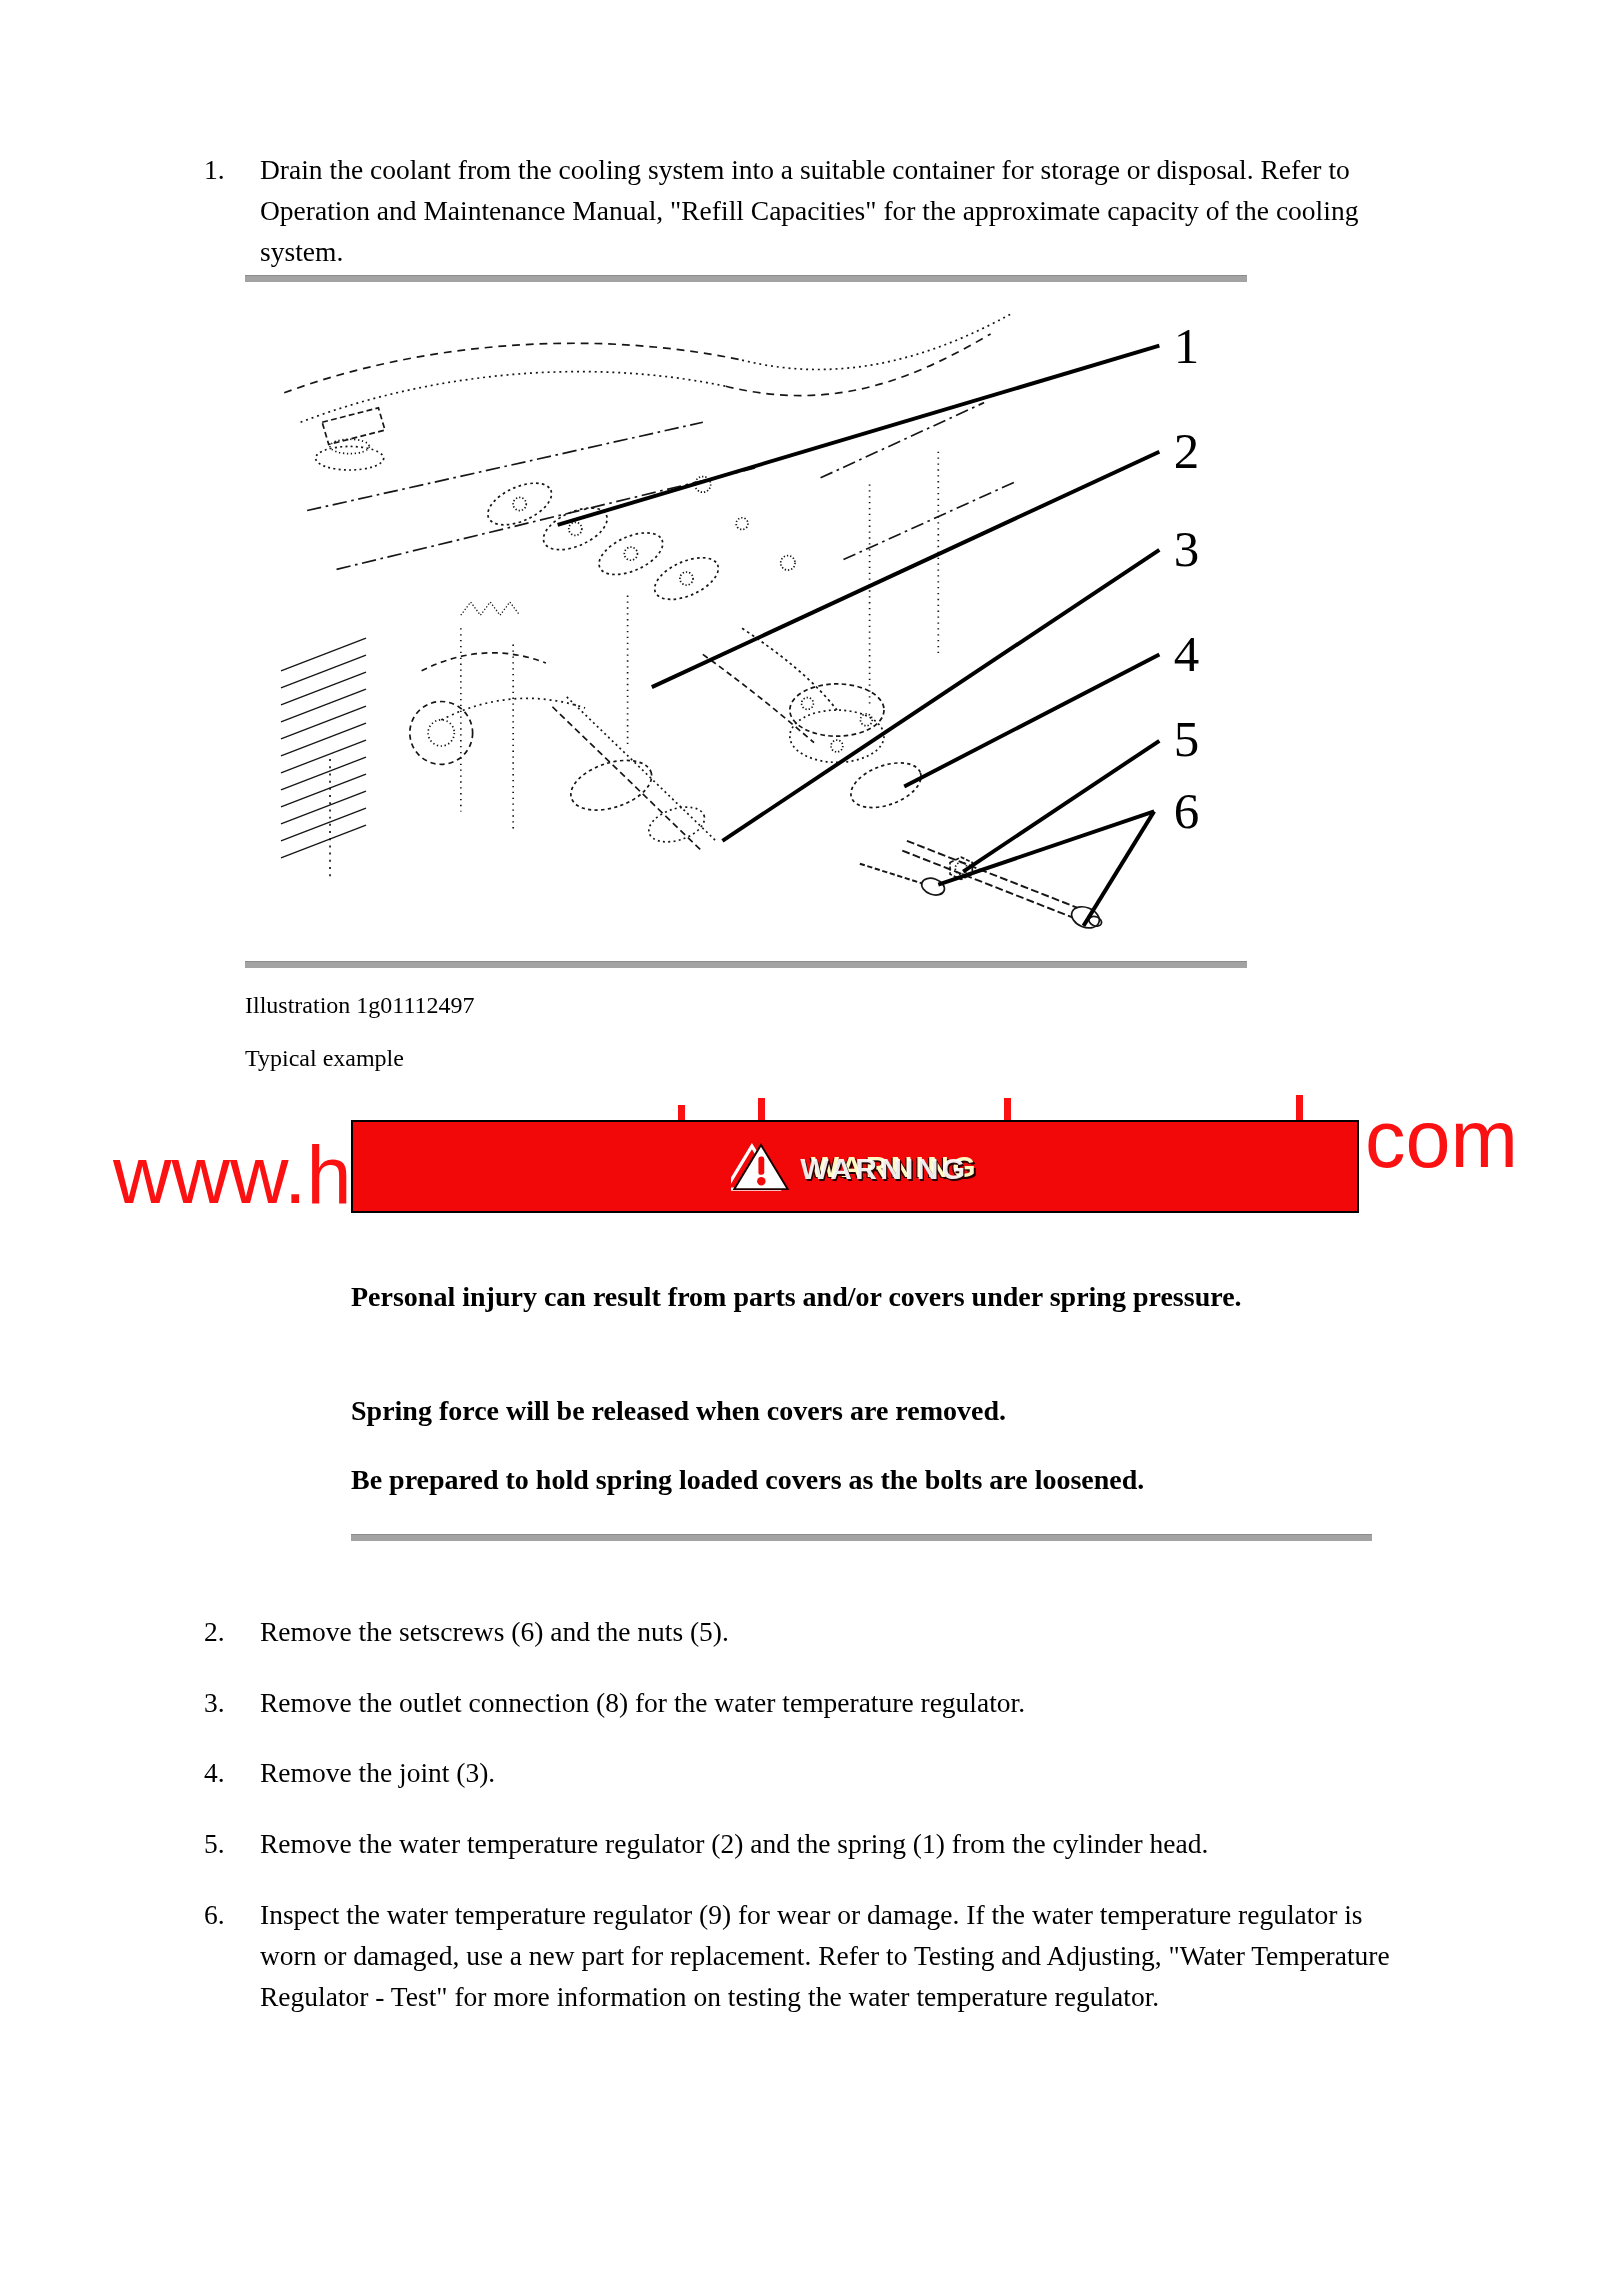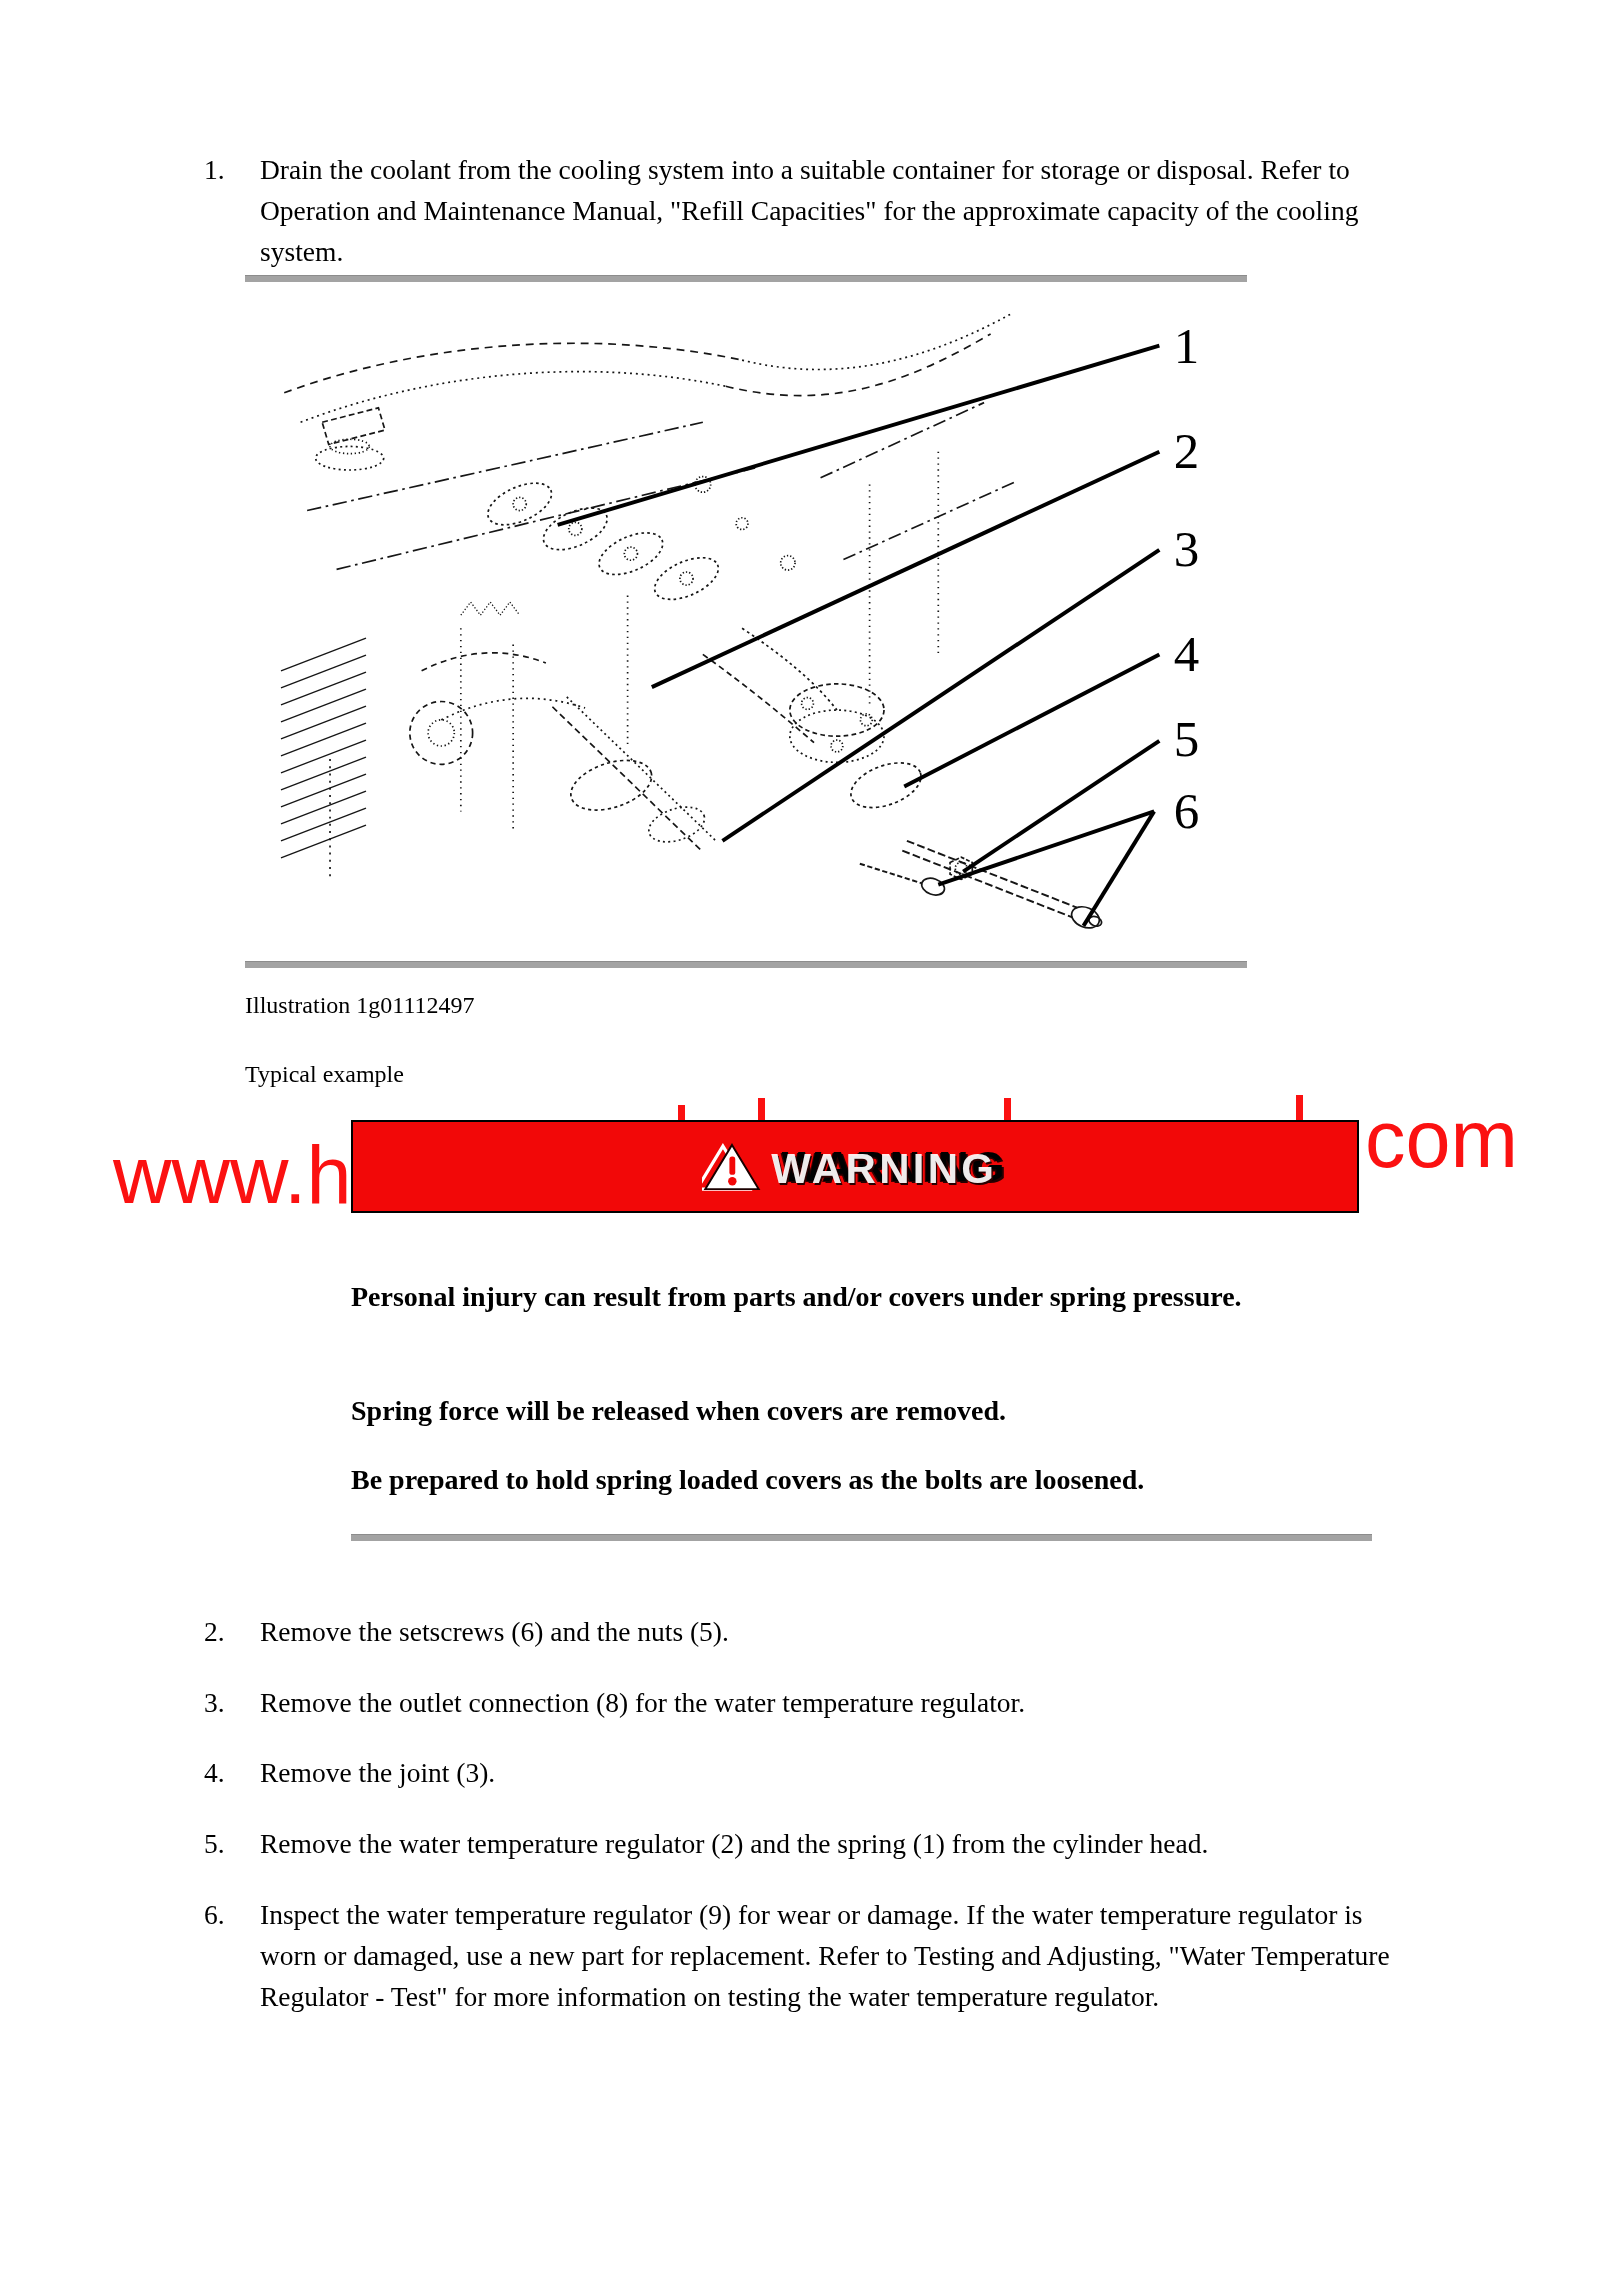--- a/index.html
+++ b/index.html
@@ -21,39 +21,39 @@
 
   
   .figure{position:absolute;left:245px;top:288px;width:1002px;height:674px;}
   .figure svg{width:100%;height:100%;}
   .sketch{stroke:#161616;fill:none;}
   .leader{stroke:#000;stroke-width:6;fill:none;}
   .callout{font-family:"Liberation Serif",serif;font-size:78px;fill:#000;}
 
   .cap-row{position:absolute;left:245px;top:992px;width:1002px;display:flex;
            font-size:24px;}
-  .subcap{position:absolute;left:245px;top:1045px;font-size:24px;margin-top:16px;}
+  .subcap{position:absolute;left:245px;top:1045px;font-size:24px;}
 
   
   .wm{position:absolute;top:1099px;font-family:"Liberation Sans",sans-serif;
       font-size:81px;line-height:1;color:#fb1111;z-index:3;white-space:nowrap;}
   .wm-left{left:113px;margin-top:36px;}
   .wm-right{left:1365px;}
   .wm-tick{position:absolute;width:7.2px;background:#fb1111;z-index:1;}
   .t1{left:678px;top:1105px;height:15.7px;}
   .t2{left:758px;top:1098px;height:22px;}
   .t3{left:1004px;top:1098px;height:22px;}
   .t4{left:1296px;top:1095px;height:25px;}
 
   
   .banner{position:absolute;left:351px;top:1120px;width:1008px;height:93px;
           box-sizing:border-box;background:#f20808;border:2.6px solid #000;z-index:4;
           display:flex;align-items:center;justify-content:center;gap:19.6px;}
   .warn-title{position:relative;font-family:"Liberation Sans",sans-serif;font-weight:bold;
-          font-size:42px;letter-spacing:3.3px;color:#000000;
+          font-size:30px;letter-spacing:3.3px;color:#fef9c3;
           text-shadow:2px 2px 0 #240000,-1.3px 1.3px 0 #3a0000;}
   .warn-title::before{content:attr(data-text);position:absolute;left:-10.5px;top:2px;
           color:rgba(255,255,255,.92);text-shadow:1.3px 2px 0 #2a0000;}
 
   .warn-par{position:absolute;left:351px;width:1021px;font-weight:bold;
             font-size:28px;line-height:43px;}
   .wp1{top:1275px}.wp2{top:1389px}.wp3{top:1458px}
 </style>
 </head>
 <body>

